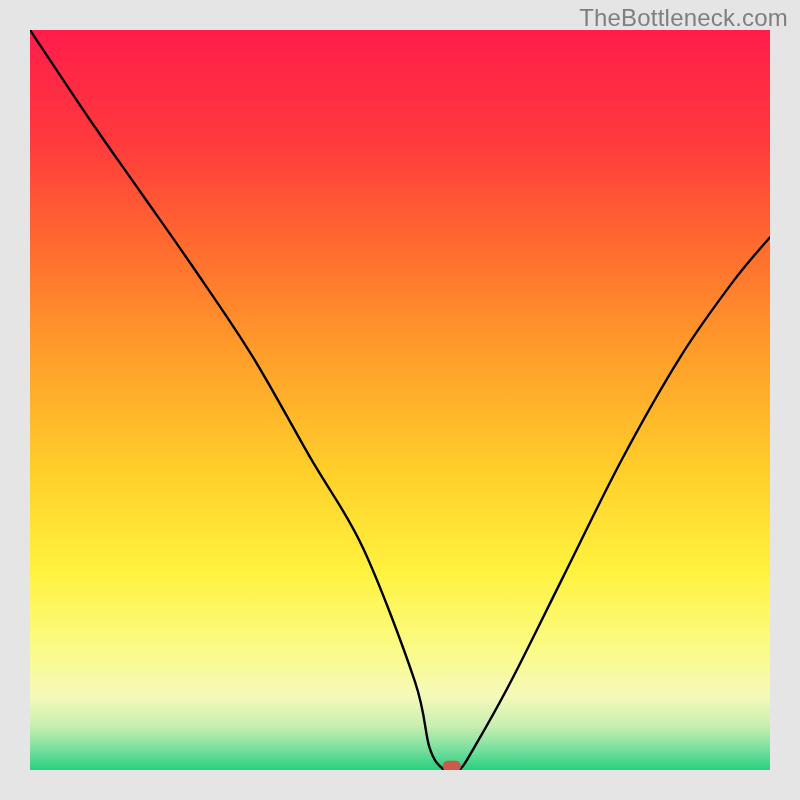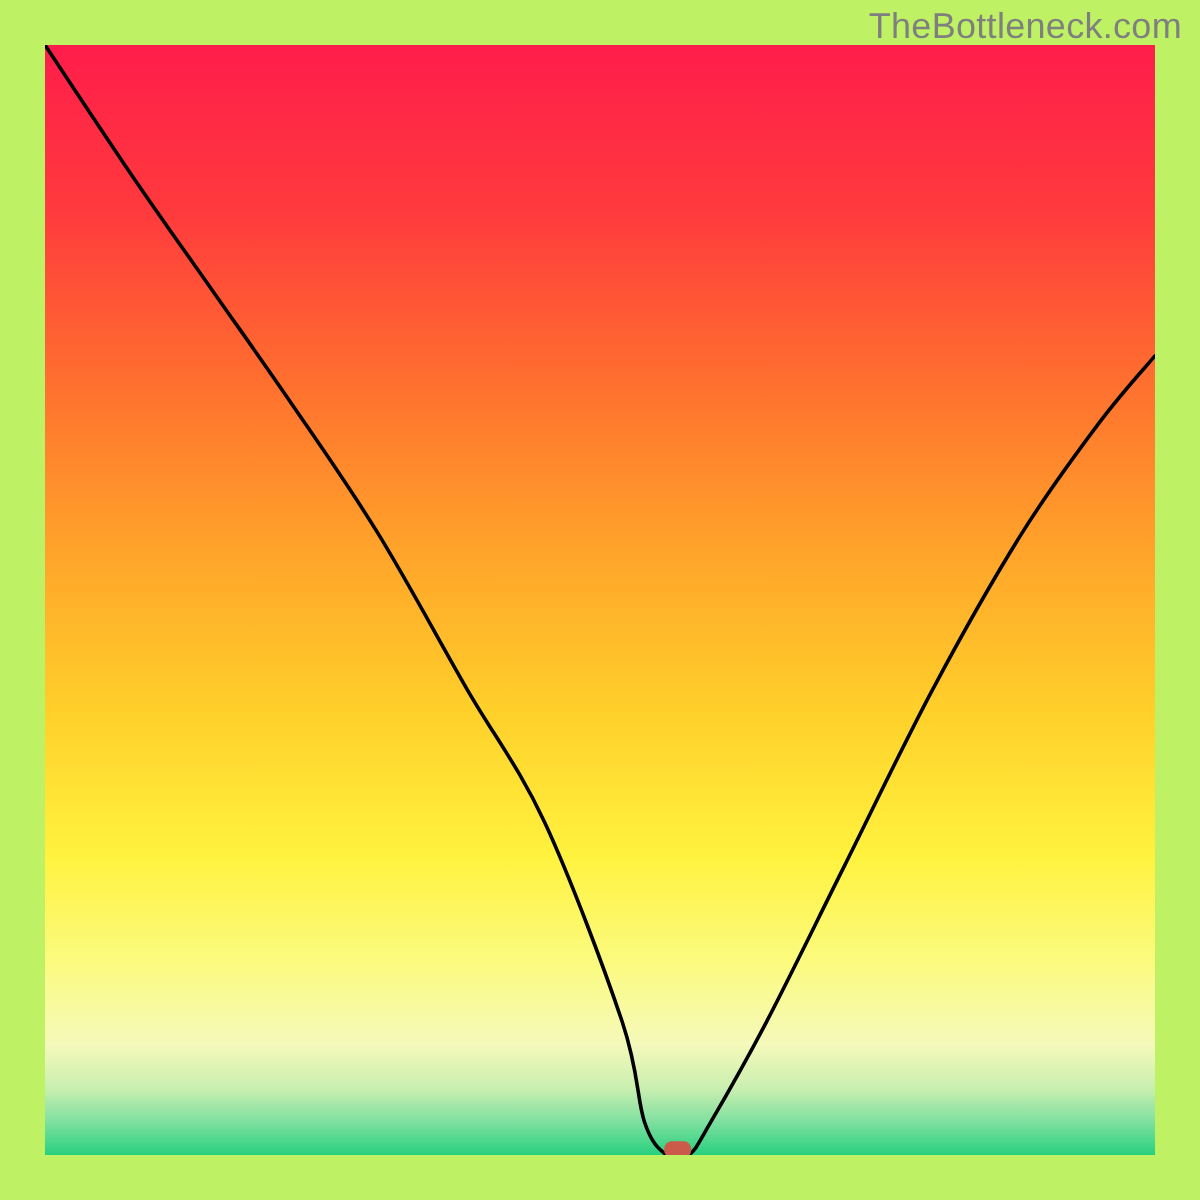--- a/index.html
+++ b/index.html
@@ -8,21 +8,21 @@
     width: 800px;
     height: 800px;
     background: #000000;
     overflow: hidden;
     font-family: Arial, Helvetica, sans-serif;
   }
   .frame {
     position: relative;
     width: 800px;
     height: 800px;
-    background: #bef264;
+    background: #e5e5e5;
   }
   .watermark {
     position: absolute;
     top: 4px;
     right: 12px;
     font-size: 24px;
     color: #7f7f7f;
     font-family: Arial, Helvetica, sans-serif;
     letter-spacing: 0.2px;
   }

